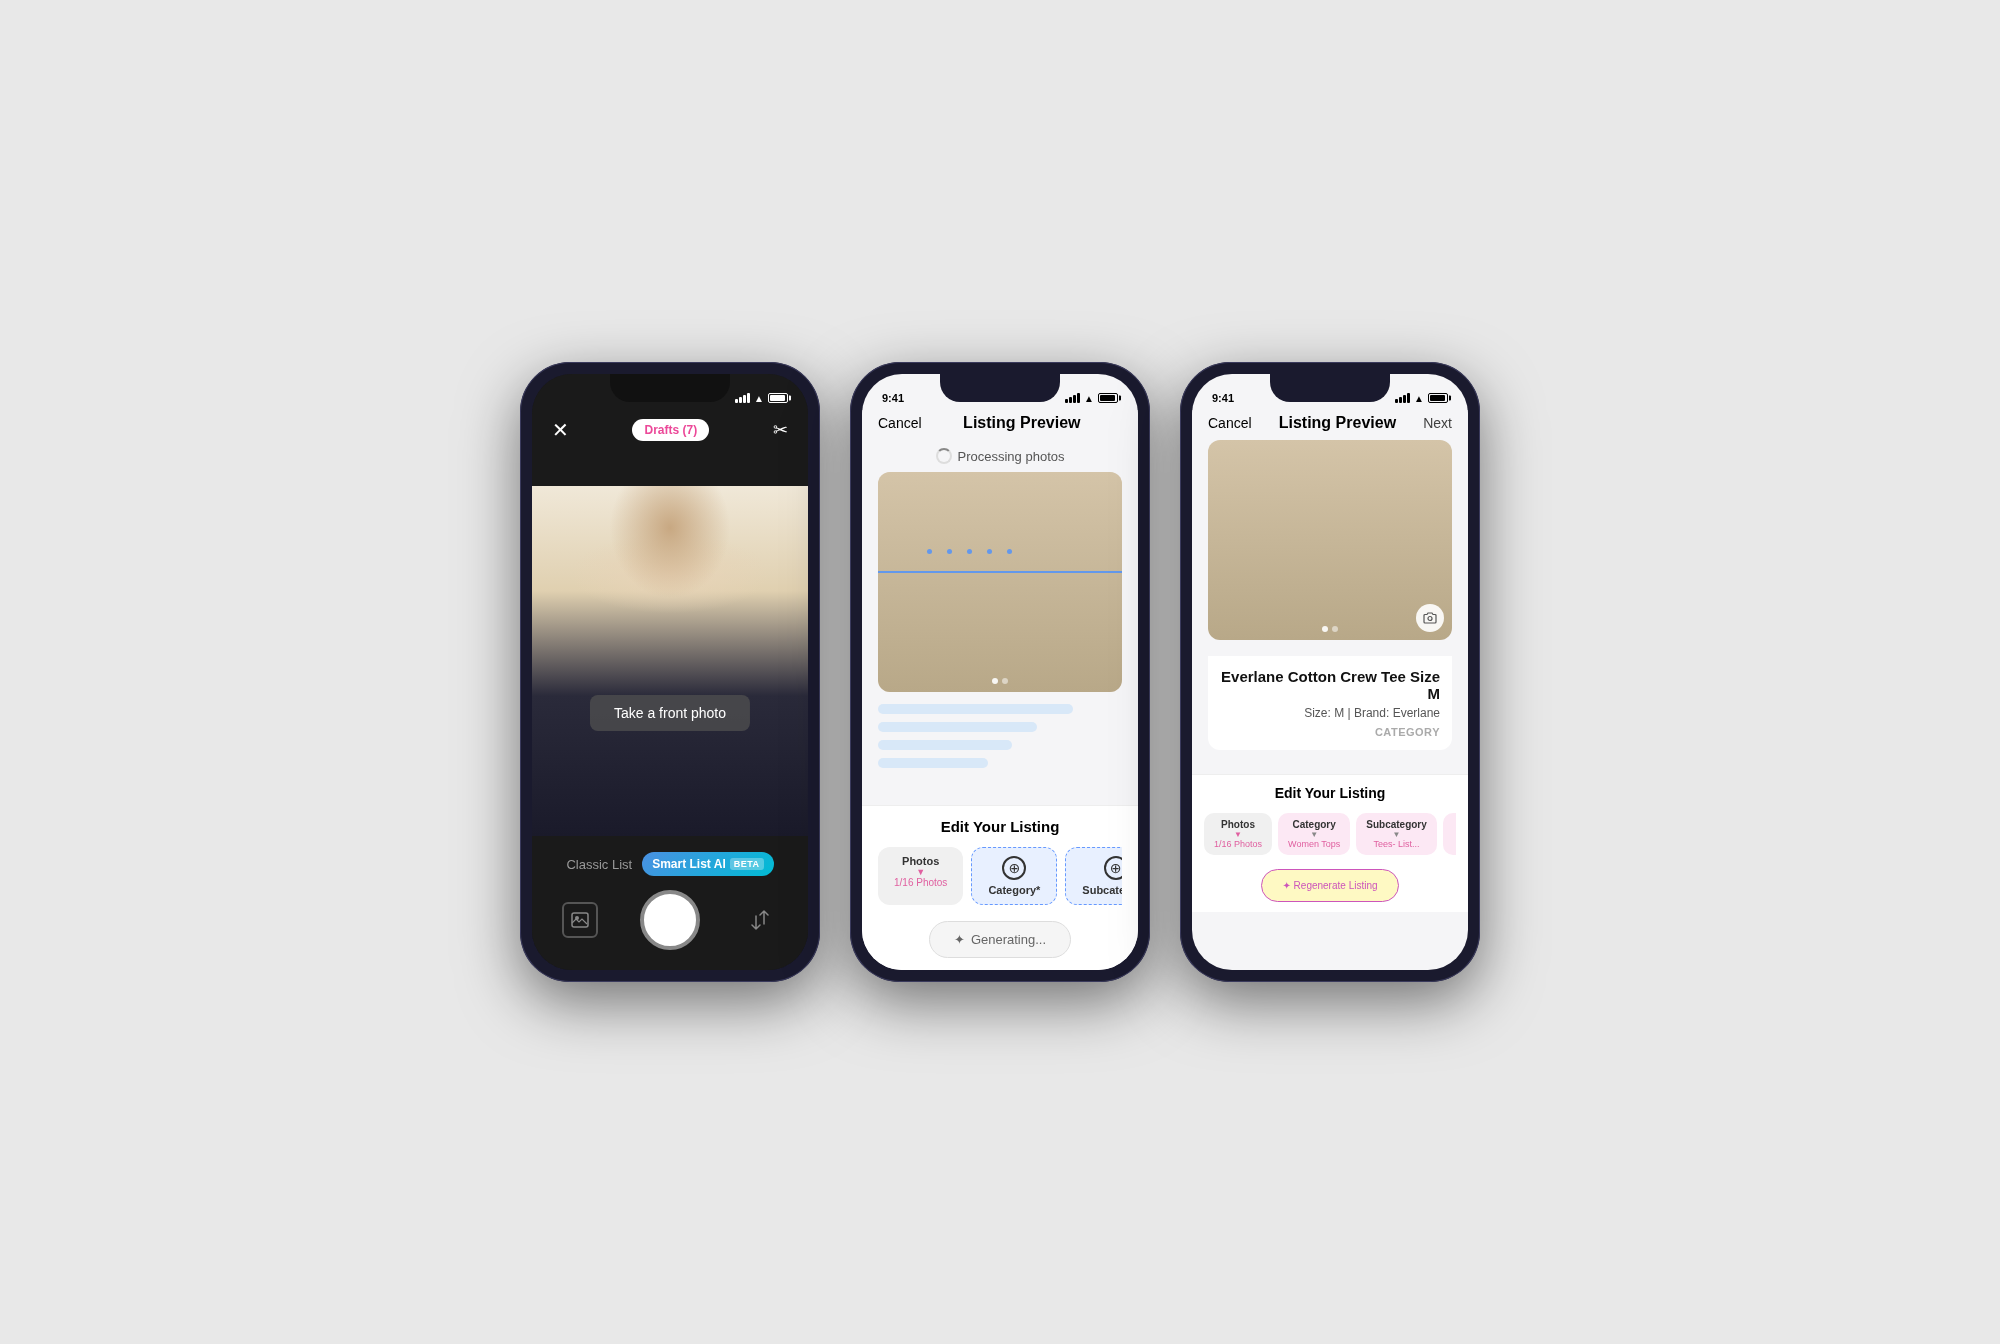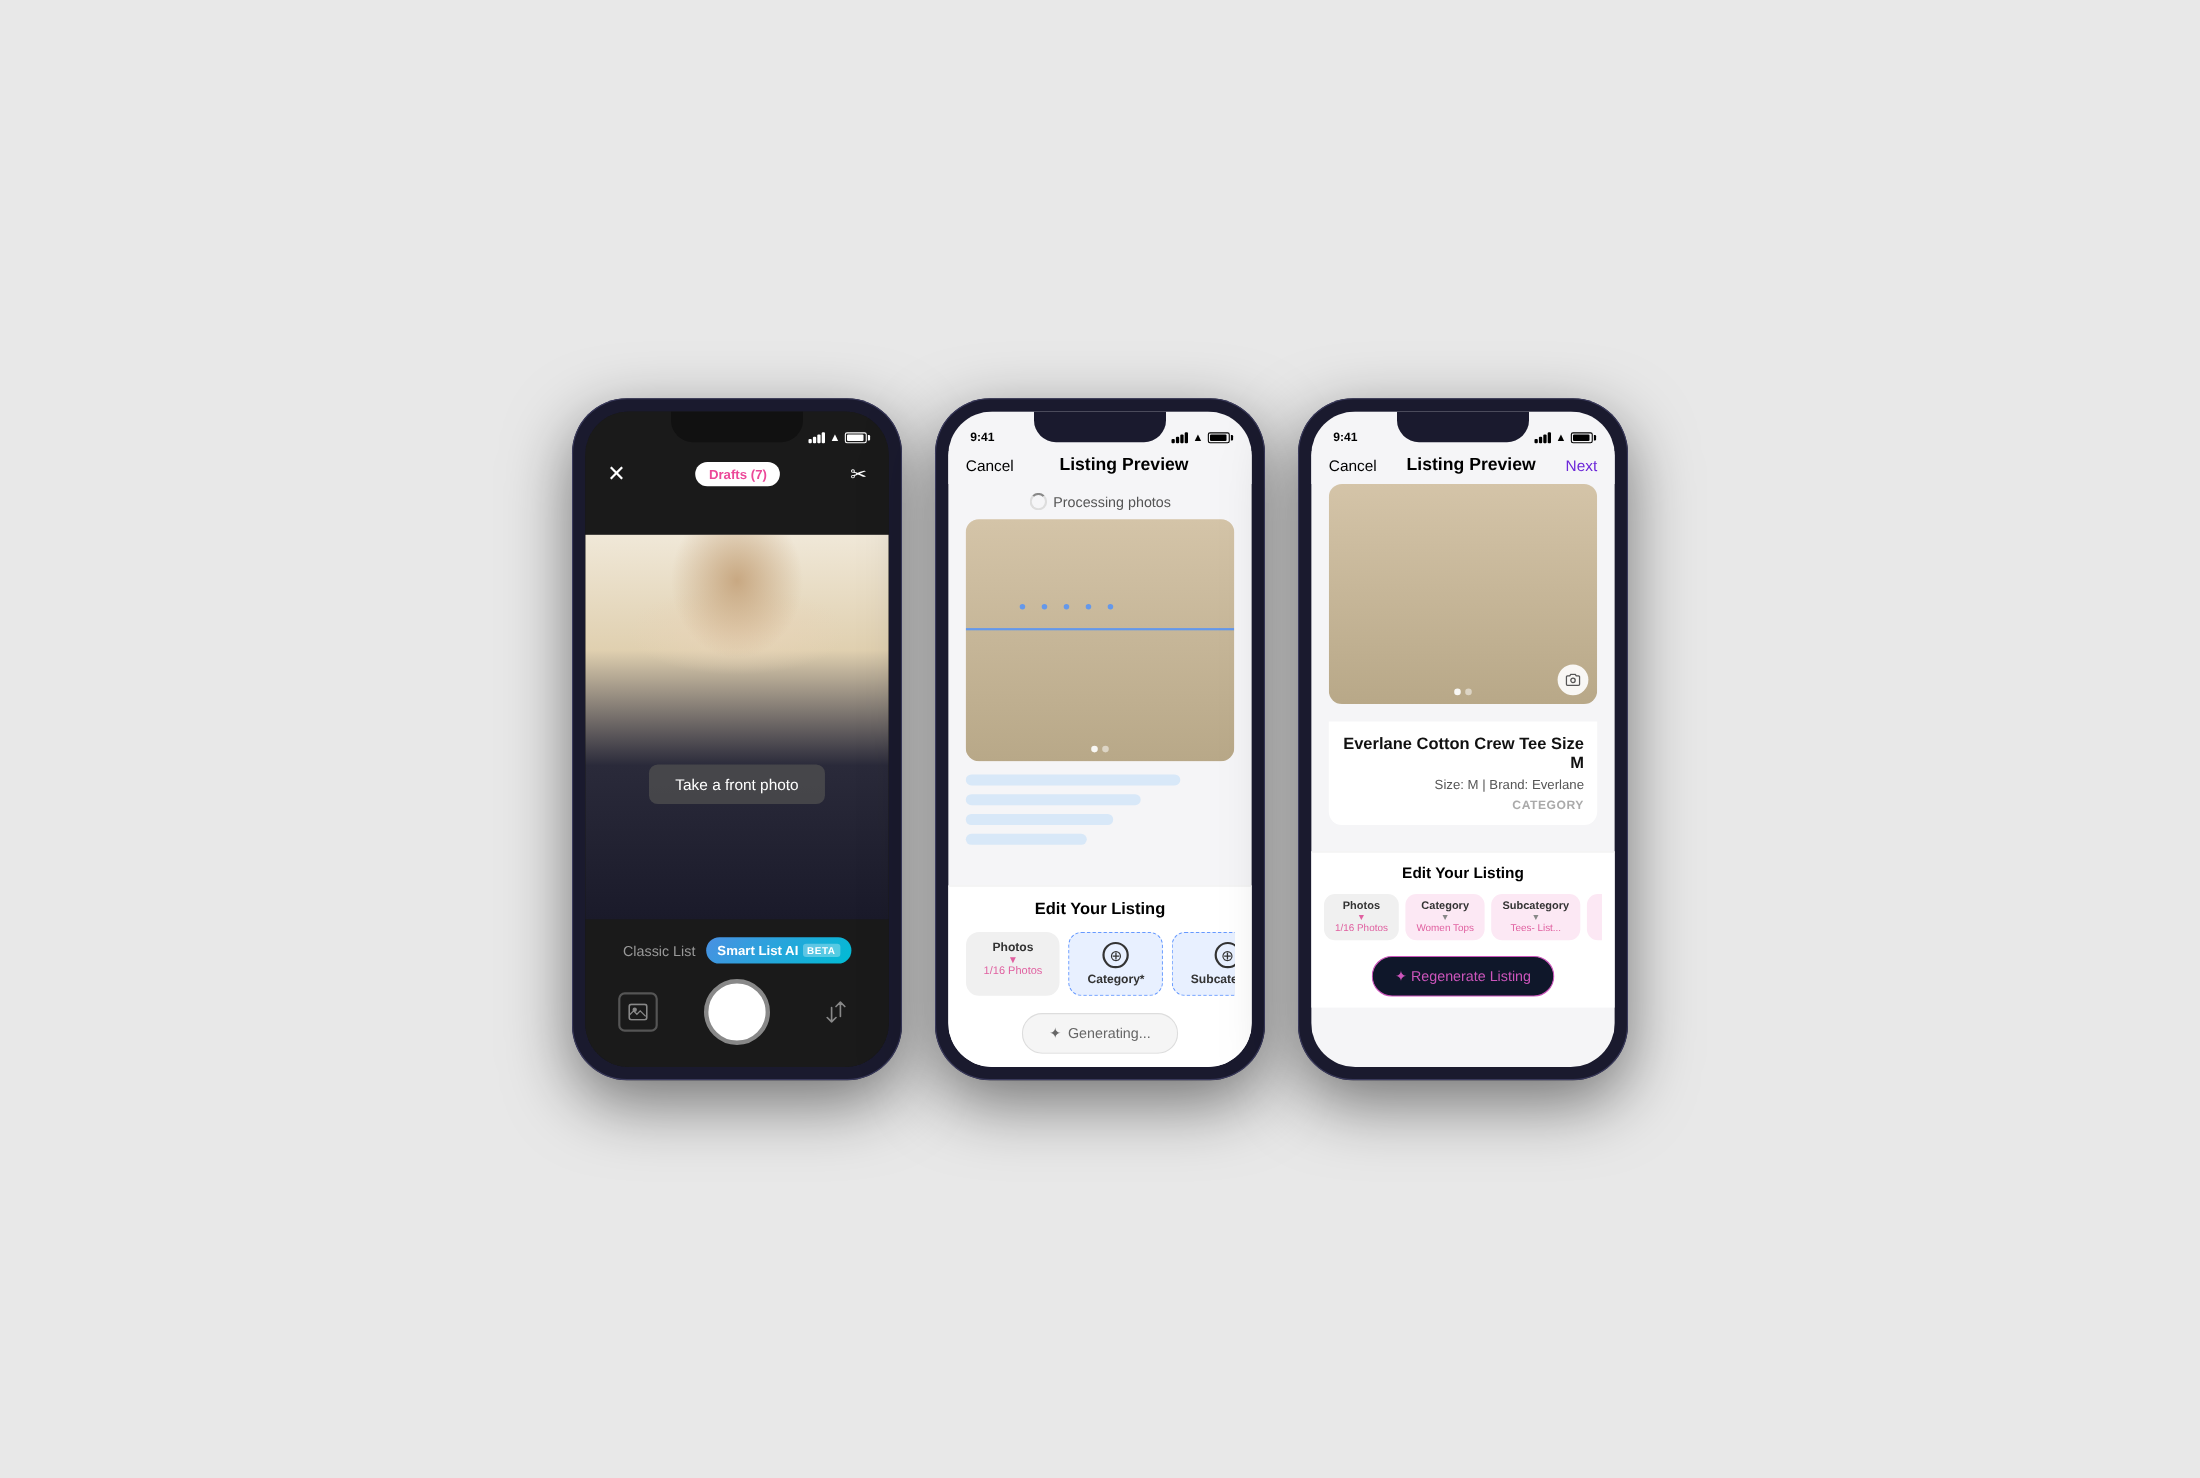--- a/index.html
+++ b/index.html
@@ -277,21 +277,21 @@
       color: #000;
       font-size: 14px;
       cursor: pointer;
     }
     .nav-title {
       font-size: 16px;
       font-weight: 600;
       color: #000;
     }
     .nav-next {
-      color: #6d28d9;
+      color: #404040;
       font-size: 14px;
       font-weight: 500;
       cursor: pointer;
     }
     .processing-banner {
       display: flex;
       align-items: center;
       justify-content: center;
       gap: 6px;
       padding: 8px;
@@ -559,25 +559,25 @@
       font-size: 9px;
       color: #e060a0;
       font-weight: 500;
     }
     .regenerate-btn {
       margin: 10px auto 0;
       display: flex;
       align-items: center;
       justify-content: center;
       gap: 6px;
-      background: #0f172a;
+      background: #fef9c3;
       border: 1.5px solid #cc55bb;
       border-radius: 24px;
       padding: 10px 20px;
-      font-size: 13px;
+      font-size: 10px;
       color: #cc55bb;
       font-weight: 500;
       width: fit-content;
       cursor: pointer;
     }
   </style>
 </head>
 <body>
 
 <div class="phones-container">

